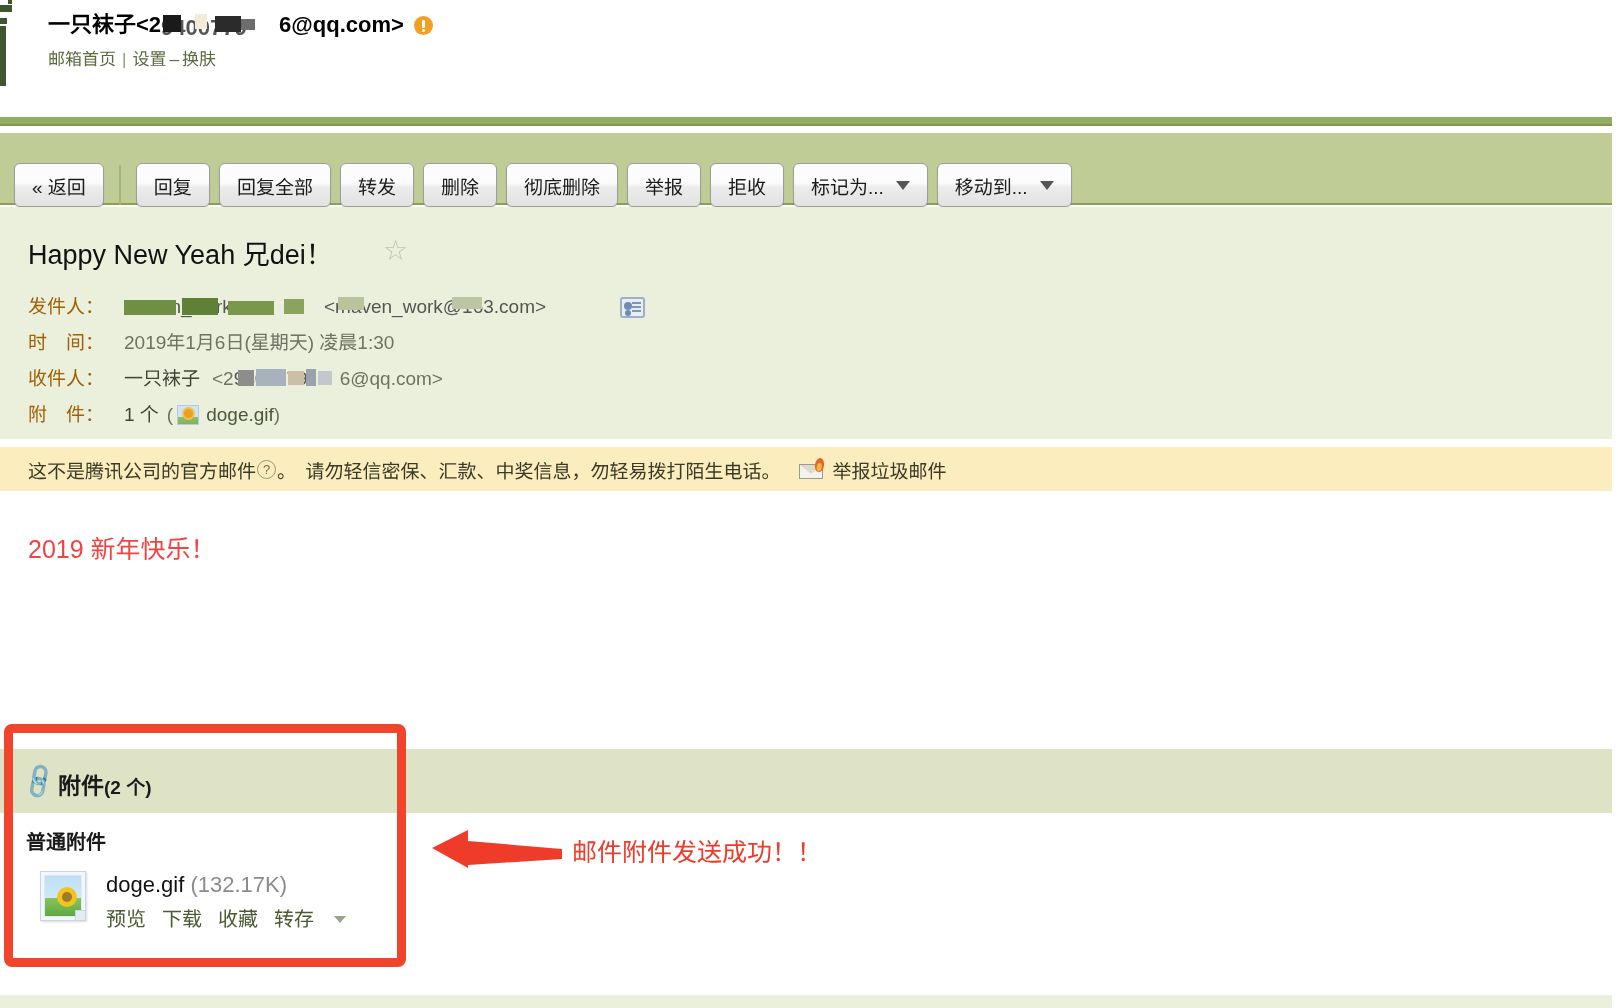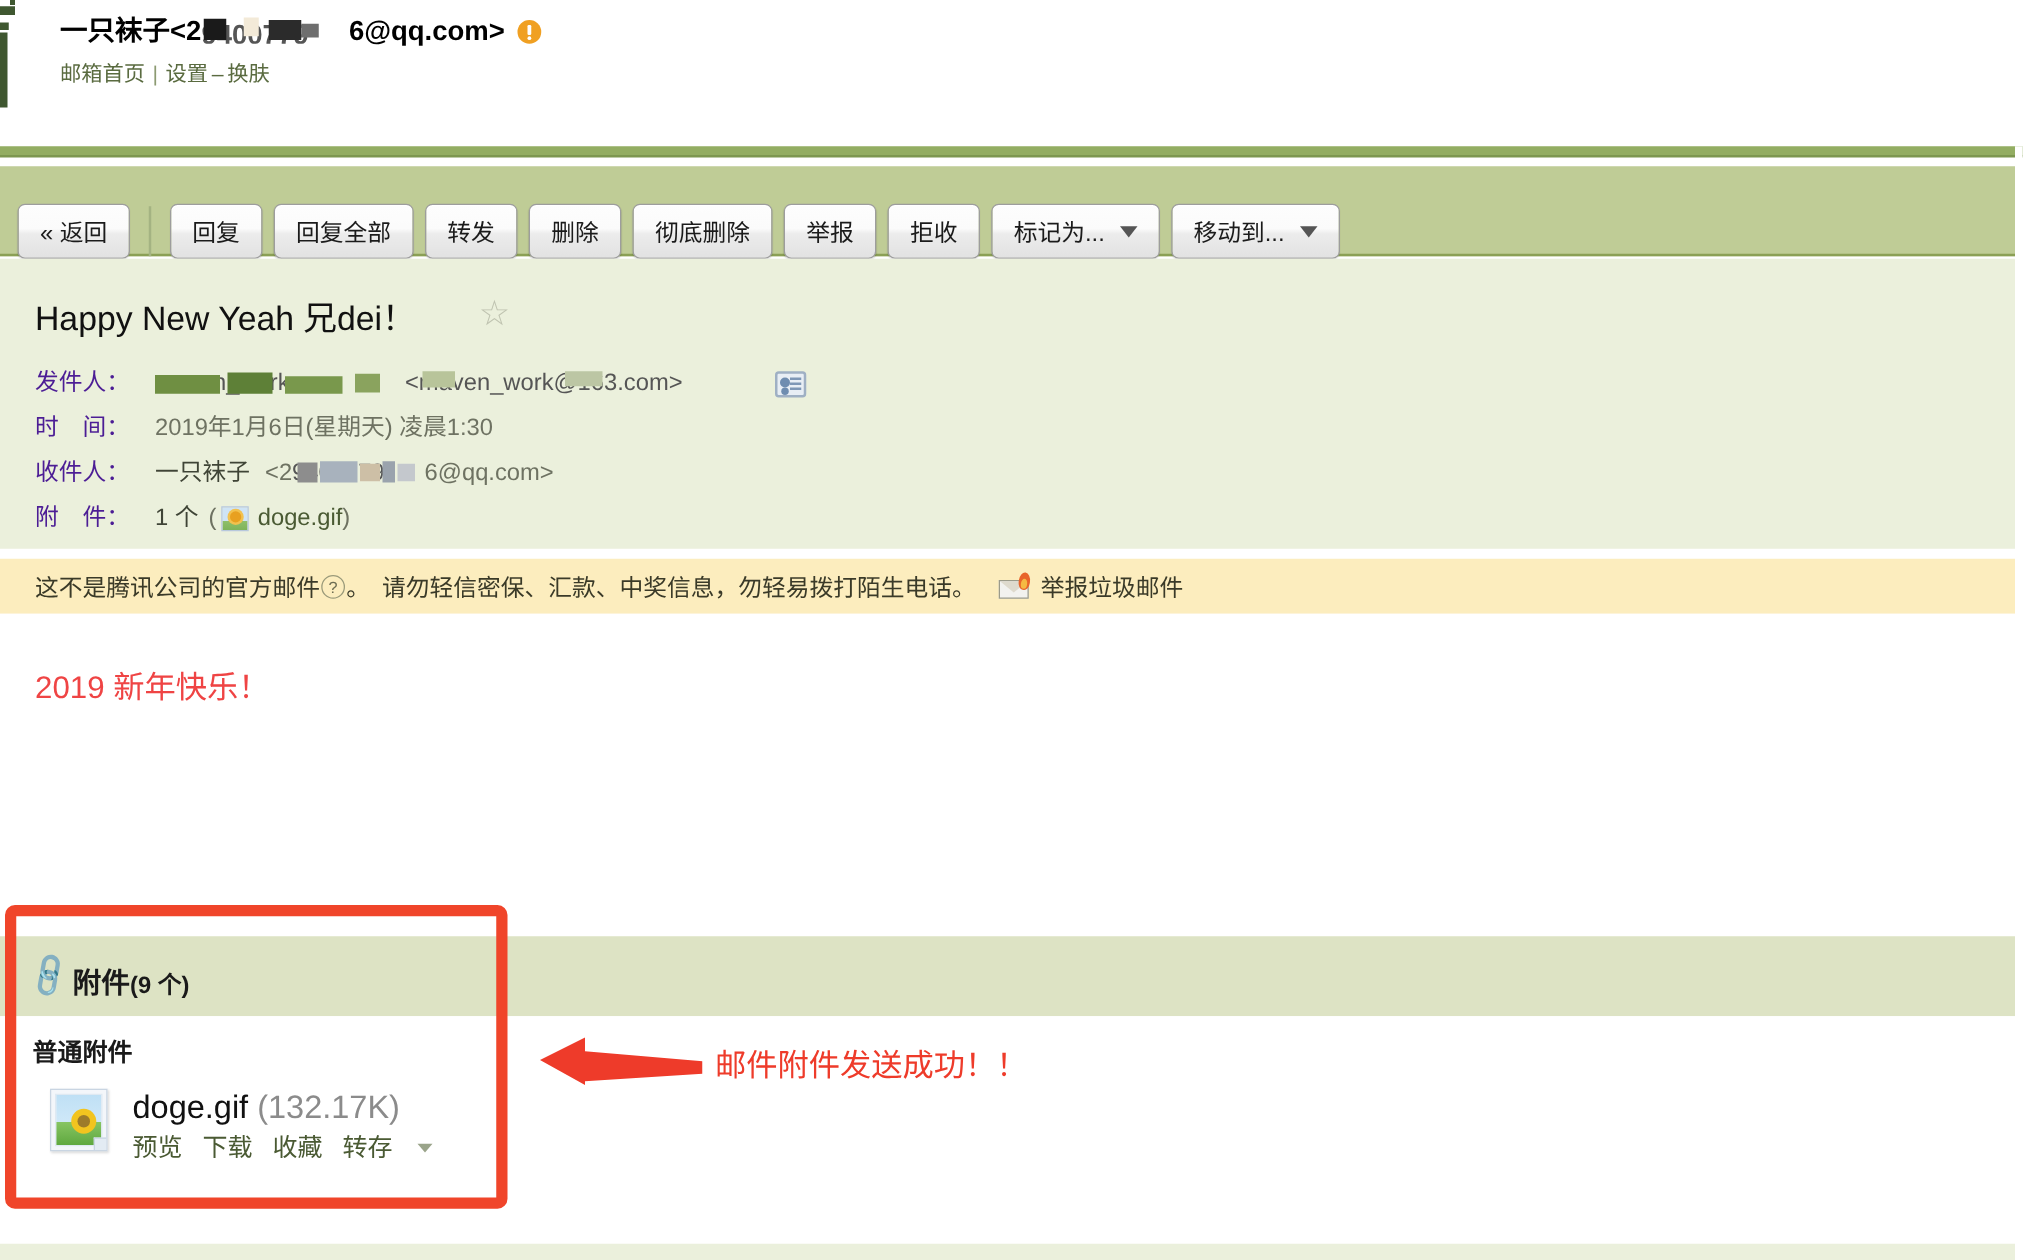--- a/index.html
+++ b/index.html
@@ -66,21 +66,21 @@
   
   .mailhead{
     position:absolute;left:0;top:207px;width:1612px;height:232px;
     background:#ebf0dc;
   }
   .subject{position:absolute;left:28px;top:26px;font-size:27px;font-weight:normal;color:#111;white-space:nowrap;}
   .star{position:absolute;left:383px;top:30px;font-size:28px;color:#bfc3b0;cursor:pointer;line-height:28px;}
 
   .meta{position:absolute;left:28px;top:82px;font-size:19px;color:#6e7262;line-height:36px;}
   .meta .row{display:flex;align-items:center;white-space:nowrap;height:36px;}
-  .meta .lbl{color:#4c1d95;width:96px;display:inline-block;flex:none;}
+  .meta .lbl{color:#a16207;width:96px;display:inline-block;flex:none;}
   .meta .val{color:#3f4436;}
   .meta .val.grey{color:#6e7262;}
 
   .redact2{position:relative;display:inline-block;height:24px;overflow:hidden;vertical-align:-5px;}
   .redact2 .ghost{position:absolute;left:0;top:0;white-space:nowrap;font-size:19px;color:#555;line-height:24px;}
   .redact2 .bk{position:absolute;}
 
   .card-icon{
     display:inline-block;width:25px;height:21px;margin-left:14px;vertical-align:-4px;
     border:2px solid #9fb0c4;border-radius:3px;background:#e8eef5;position:relative;box-sizing:border-box;cursor:pointer;
@@ -139,21 +139,21 @@
     background:#f3f6fa;border:1px solid #c9d5e2;box-sizing:border-box;
     box-shadow:1px 1px 2px rgba(0,0,0,.15);
   }
   .file-icon .pic{position:absolute;left:3px;top:3px;right:3px;bottom:3px;
     background:linear-gradient(to bottom,#bfe0f5 0%,#cfe8f8 55%,#86c462 55%,#5fa83f 100%);border:1px solid #dfe9f2;box-sizing:border-box;}
   .file-icon .sun{position:absolute;left:12px;top:11px;width:20px;height:20px;border-radius:50%;background:#f2c41f;}
   .file-icon .sun::after{content:"";position:absolute;left:5px;top:5px;width:10px;height:10px;border-radius:50%;background:#9d7b2a;}
   .file-icon .corner{position:absolute;right:0;bottom:0;width:10px;height:10px;background:#e3ebf3;border-left:1px solid #c9d5e2;border-top:1px solid #c9d5e2;box-sizing:border-box;}
 
   .att-meta{margin-left:20px;}
-  .att-name{font-size:26px;color:#111;white-space:nowrap;line-height:28px;}
+  .att-name{font-size:22px;color:#111;white-space:nowrap;line-height:28px;}
   .att-name .size{color:#8b8b8b;}
   .att-actions{margin-top:6px;font-size:20px;color:#4a5a33;white-space:nowrap;line-height:28px;}
   .att-actions a{color:#4a5a33;text-decoration:none;cursor:pointer;margin-right:16px;}
   .att-actions a:last-child{margin-right:0;}
   .mini-caret{display:inline-block;width:0;height:0;margin-left:4px;vertical-align:3px;
     border-left:6px solid transparent;border-right:6px solid transparent;border-top:7px solid #9aa48a;}
 
   
   .ann-box{
     position:absolute;left:4px;top:724px;width:402px;height:243px;
@@ -272,21 +272,21 @@
     <a class="spamlink" href="#">举报垃圾邮件</a>
   </div>
 
   <div class="bodywrap">
     <div class="bodytext">2019 新年快乐！</div>
   </div>
 
   <div class="att-head">
     <div class="clip">🔗</div>
     <div class="title">
-      <span>附件</span><span class="count">(9 个)</span>
+      <span>附件</span><span class="count">(2 个)</span>
     </div>
   </div>
 
   <div class="att-body">
     <div class="att-section">普通附件</div>
     <div class="att-item">
       <div class="file-icon">
         <div class="pic">
             <div class="sun"></div>
           </div>

